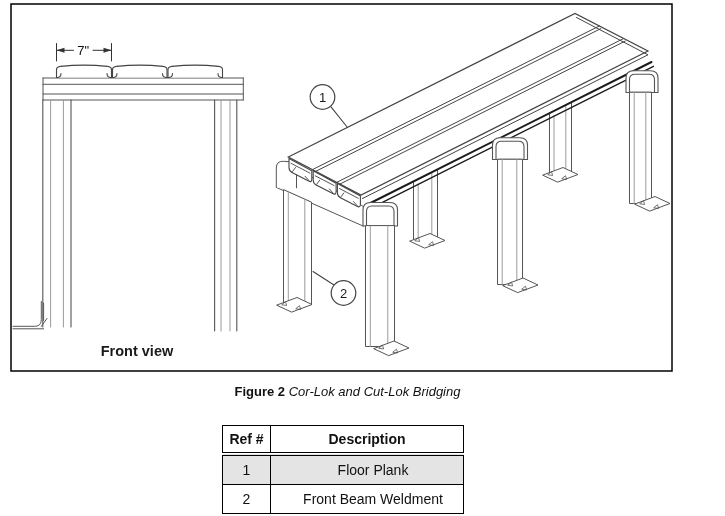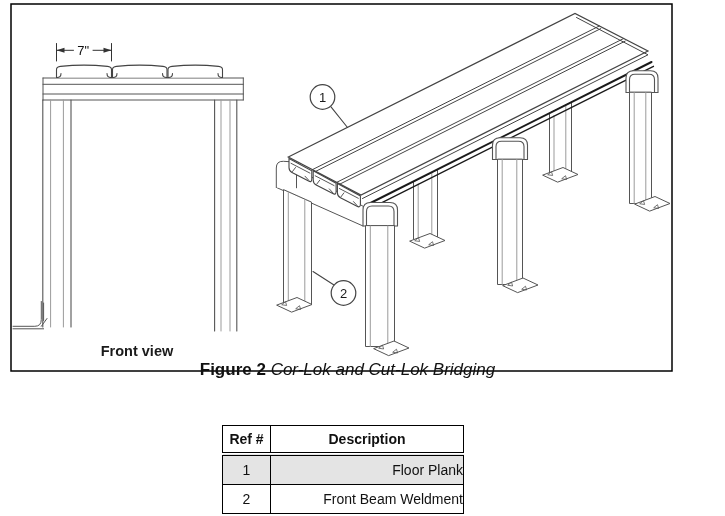--- a/index.html
+++ b/index.html
@@ -1,32 +1,32 @@
 <!DOCTYPE html>
 <html><head>
 <meta charset="utf-8">
 <style>
   html,body{margin:0;padding:0;background:#fff;}
   .page{position:relative;width:725px;height:516px;background:#ffffff;overflow:hidden;
         font-family:"Liberation Sans", sans-serif;}
   .drawing-svg{position:absolute;left:0;top:0;}
-  .caption{position:absolute;left:0;top:360px;width:695px;text-align:center;
-           font-size:17px;color:#111;}
+  .caption{position:absolute;left:0;top:384px;width:695px;text-align:center;
+           font-size:13px;color:#111;}
   .caption .fig-label{font-weight:bold;}
   .caption .fig-title{font-style:italic;}
   table.parts{position:absolute;left:222px;top:425px;width:241px;
               border-collapse:collapse;table-layout:fixed;
               border:1px solid #c2410c;font-size:14px;color:#111;}
   table.parts col.c-ref{width:48px;}
   table.parts col.c-desc{width:193px;}
   table.parts th{border:1px solid #000;border-bottom:4px double #000;
                  font-weight:bold;height:26px;text-align:center;padding:0;}
   table.parts td{border:1px solid #000;height:28px;padding:0;vertical-align:middle;}
   table.parts td.ref{text-align:center;}
-  table.parts td.desc{text-align:right;padding-left:12px;}
+  table.parts td.desc{text-align:center;padding-left:12px;}
   table.parts tr.shaded{background:#e4e4e4;}
   svg text{font-family:"Liberation Sans", sans-serif;}
 </style>
 </head>
 <body>
 
 <div class="page">
 
   <svg class="drawing-svg" width="725" height="382" viewBox="0 0 725 382">
 

